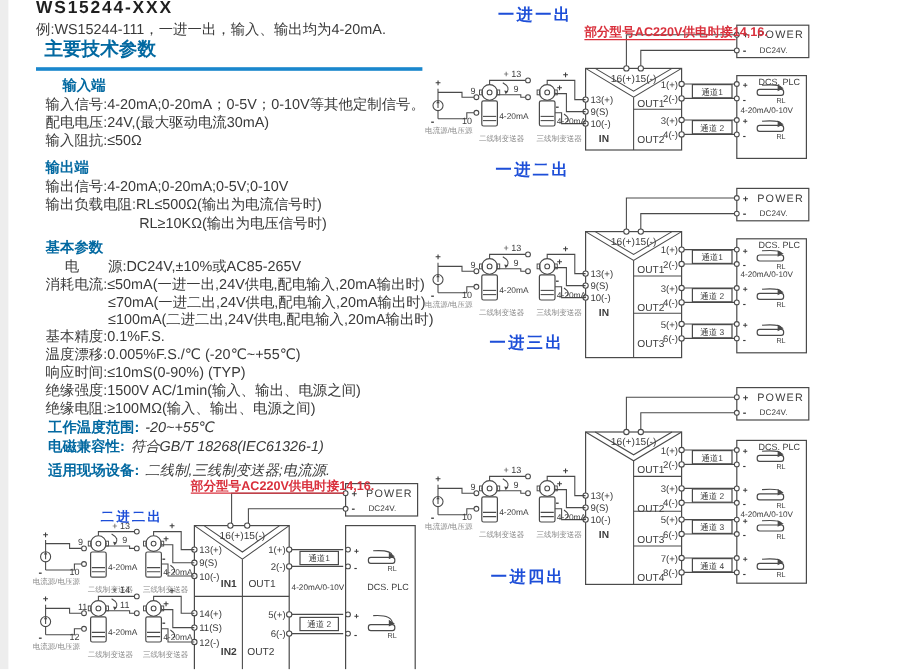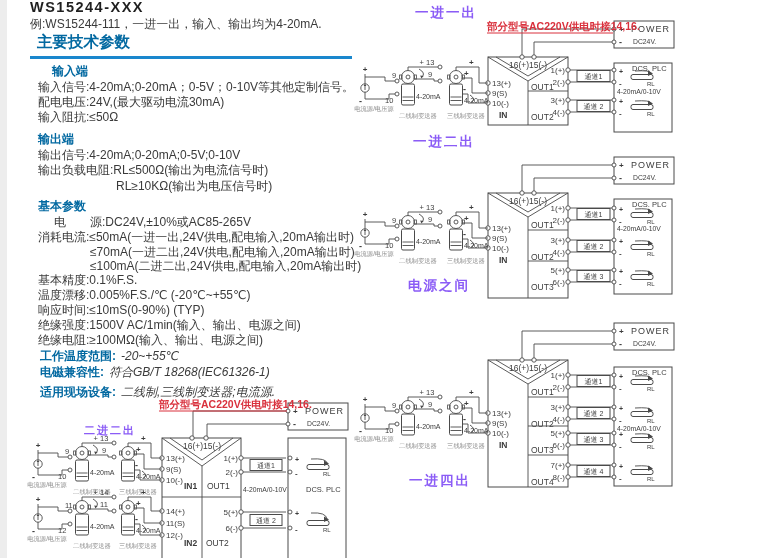--- a/index.html
+++ b/index.html
@@ -5,21 +5,21 @@
   html,body{margin:0;padding:0;background:#fff;}
   .page{position:relative;width:727px;height:558px;background:#ffffff;
         font-family:"Liberation Sans","DejaVu Sans",sans-serif;overflow:hidden;}
   .edge{position:absolute;left:0;top:0;width:7px;height:558px;background:#ededed;}
   .ln{position:absolute;white-space:nowrap;font-size:12px;color:#3a3a3a;line-height:14px;}
   .b{font-weight:bold;}
   .red{color:#0369a1;}
   .title{font-size:14.5px;color:#1f1f1f;letter-spacing:1.5px;font-weight:bold;}
   .mainhead{font-size:15.5px;}
   .rule{position:absolute;background:#1a87cd;height:3px;}
-  .dh{position:absolute;font-weight:bold;color:#8b5cf6;font-size:13.5px;white-space:nowrap;letter-spacing:2px;}
+  .dh{position:absolute;font-weight:bold;color:#1d4ed8;font-size:13.5px;white-space:nowrap;letter-spacing:2px;}
   .dh-big{font-size:11px;}
   .kv .val{margin-left:5px;color:#3a3a3a;font-weight:normal;font-style:italic;}
   svg{position:absolute;left:0;top:0;}
   svg text{font-family:"Liberation Sans","DejaVu Sans",sans-serif;}
 </style>
 </head>
 <body>
 
 <div class="page">
   <div class="edge"></div>
@@ -55,21 +55,21 @@
   </div>
   <div class="ln kv" style="left:40px;top:365px;">
     <span class="red b">电磁兼容性:</span><span class="val">符合GB/T 18268(IEC61326-1)</span>
   </div>
   <div class="ln kv" style="left:40px;top:385px;">
     <span class="red b">适用现场设备:</span><span class="val">二线制,三线制变送器;电流源.</span>
   </div>
 
   <div class="dh" style="left:415px;top:4px;">一进一出</div>
   <div class="dh" style="left:413px;top:133px;">一进二出</div>
-  <div class="dh" style="left:408px;top:277px;">电源之间</div>
+  <div class="dh" style="left:408px;top:277px;">一进三出</div>
   <div class="dh" style="left:409px;top:472px;">一进四出</div>
   <div class="dh dh-big" style="left:84px;top:423px;">二进二出</div>
 
   <svg id="diagram-svg" width="767" height="558" viewBox="0 0 767 558">
       <g>
         <rect x="614" y="21" width="60" height="27" fill="none" stroke="#4a4a4a" stroke-width="1" rx="0"></rect>
         <circle cx="614" cy="29" r="2" fill="#fff" stroke="#4a4a4a" stroke-width="0.9"></circle>
         <circle cx="614" cy="42" r="2" fill="#fff" stroke="#4a4a4a" stroke-width="0.9"></circle>
         <text x="619" y="32" font-size="8" fill="#3c3c3c" text-anchor="start" font-weight="bold">+</text>
         <text x="631" y="32" font-size="9" fill="#3c3c3c" text-anchor="start" font-weight="normal" letter-spacing="1">POWER</text>

